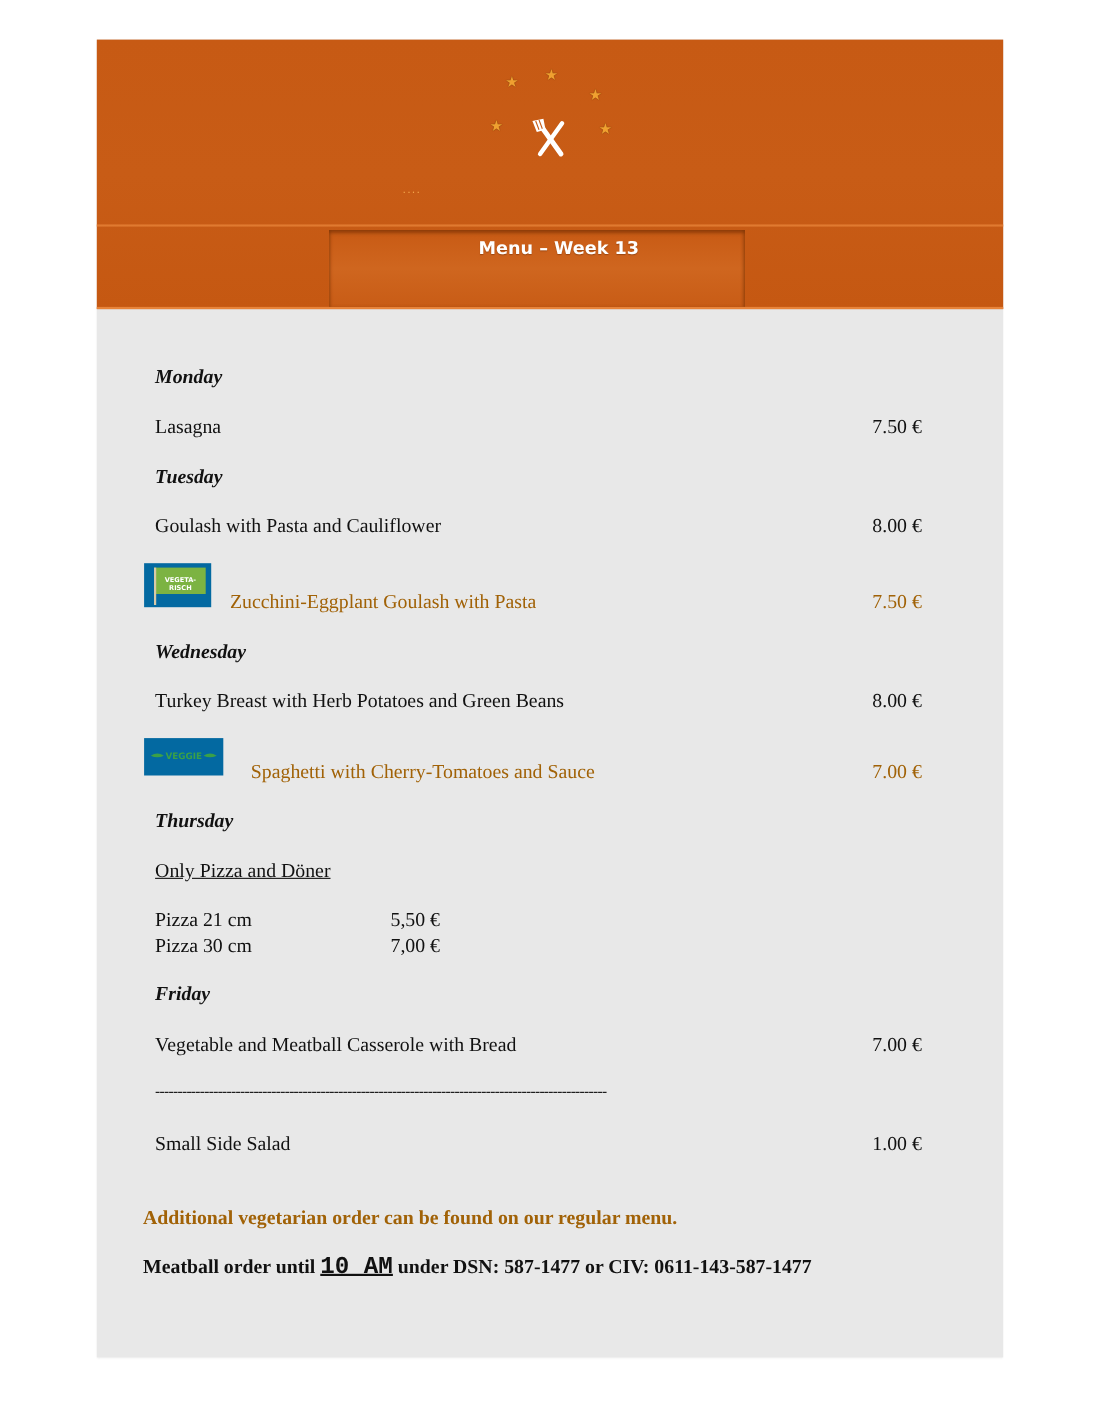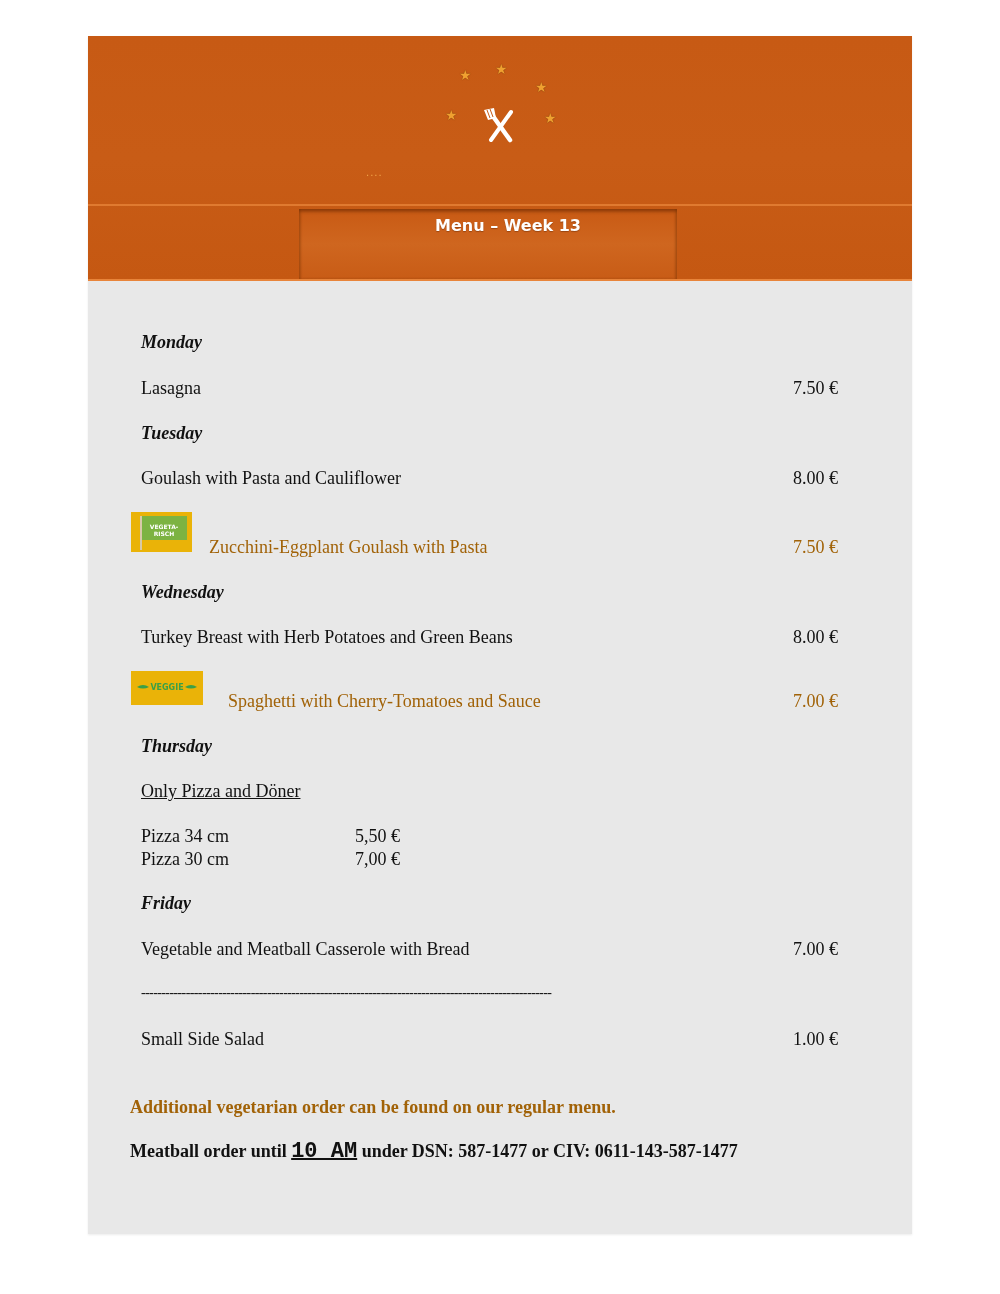--- a/index.html
+++ b/index.html
@@ -14,21 +14,21 @@
     .sub-title { position: absolute; left: 211px; width: 418px; text-align: center; color: #ffffff; font-family: "DejaVu Sans", sans-serif; font-weight: bold; font-size: 16px; text-shadow: 0 1px 1px rgba(80,30,0,0.4); }
     .sub1 { top: 180px; }
     .sub2 { top: 214px; }
     .star { position: absolute; color: #f0a030; font-size: 14px; line-height: 14px; text-shadow: 0 0 1px #5a2a00; }
     .logo { position: absolute; left: 392px; top: 70px; width: 40px; height: 40px; }
     .row { position: absolute; left: 130px; font-size: 18px; color: #111111; white-space: nowrap; margin-left: 11px; }
     .day { font-weight: bold; font-style: italic; }
     .price { position: absolute; left: 793px; font-size: 18px; color: #111111; white-space: nowrap; }
     .green { color: #a16207; }
     .underline { text-decoration: underline; }
-    .badge { position: absolute; background: #eab308; }
+    .badge { position: absolute; background: #0369a1; }
     .note { position: absolute; left: 130px; font-size: 18px; font-weight: bold; white-space: nowrap; }
     .big-under { font-size: 22px; text-decoration: underline; text-decoration-thickness: 2px; font-family: Liberation Mono, monospace; }
   </style>
 </head>
 <body>
 
 <div class="page">
   <div class="header">
     <span class="star" style="left:371px;top:33px;">★</span>
     <span class="star" style="left:407px;top:27px;">★</span>
@@ -84,21 +84,21 @@
     <path d="M6 16 Q12 12 18 16 Q12 19 6 16 Z" fill="#3aa048"></path>
     <path d="M54 16 Q60 12 66 16 Q60 19 54 16 Z" fill="#3aa048"></path>
     <text x="36" y="19" font-size="8" fill="#3aa048" text-anchor="middle" font-family="DejaVu Sans, sans-serif" font-weight="bold">VEGGIE</text>
   </svg>
 </div>
 <div class="row green" style="left:217px;top:691px;">Spaghetti with Cherry-Tomatoes and Sauce</div>
 <div class="price green" style="top:691px;">7.00 €</div>
 
 <div class="row day" style="top:736px;">Thursday</div>
 <div class="row underline" style="top:781px;">Only Pizza and Döner</div>
-<div class="row" style="top:826px;">Pizza 34 cm</div>
+<div class="row" style="top:826px;">Pizza 21 cm</div>
 <div class="row" style="left:344px;top:826px;">5,50 €</div>
 <div class="row" style="top:849px;">Pizza 30 cm</div>
 <div class="row" style="left:344px;top:849px;">7,00 €</div>
 
 <div class="row day" style="top:893px;">Friday</div>
 <div class="row" style="top:939px;">Vegetable and Meatball Casserole with Bread</div>
 <div class="price" style="top:939px;">7.00 €</div>
 
 <div class="row" style="top:985px;font-size:14px;letter-spacing:-0.6px;overflow:hidden;width:666px;">-----------------------------------------------------------------------------------------------------</div>
 

